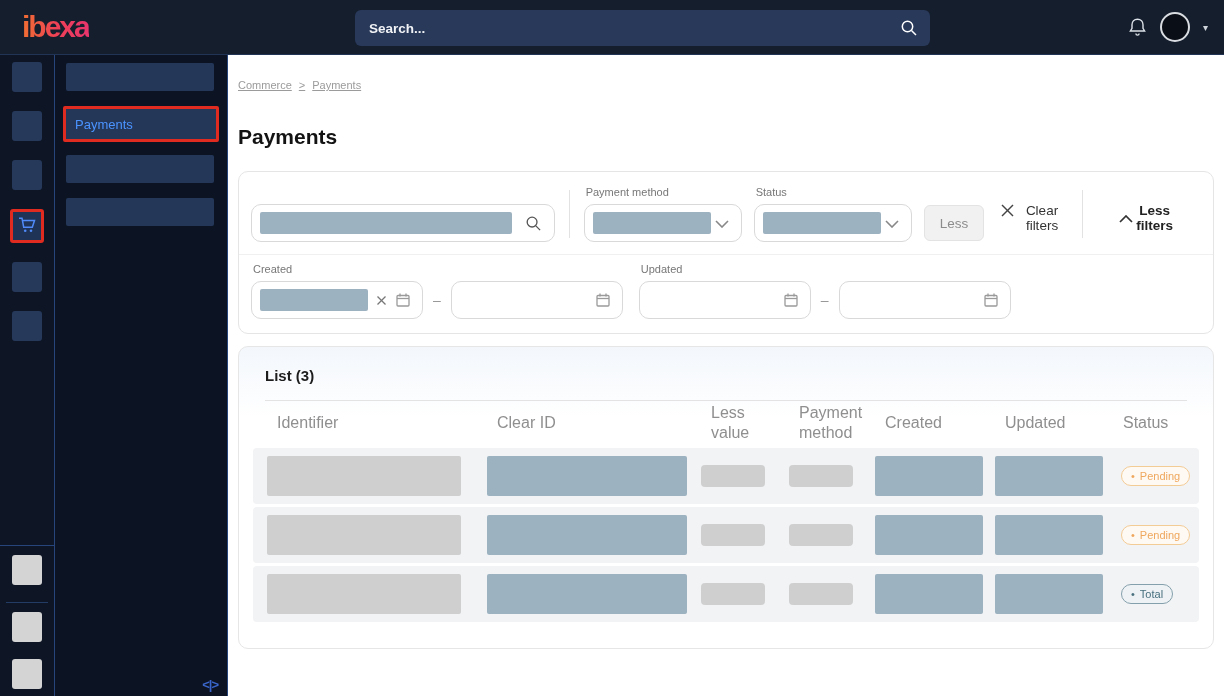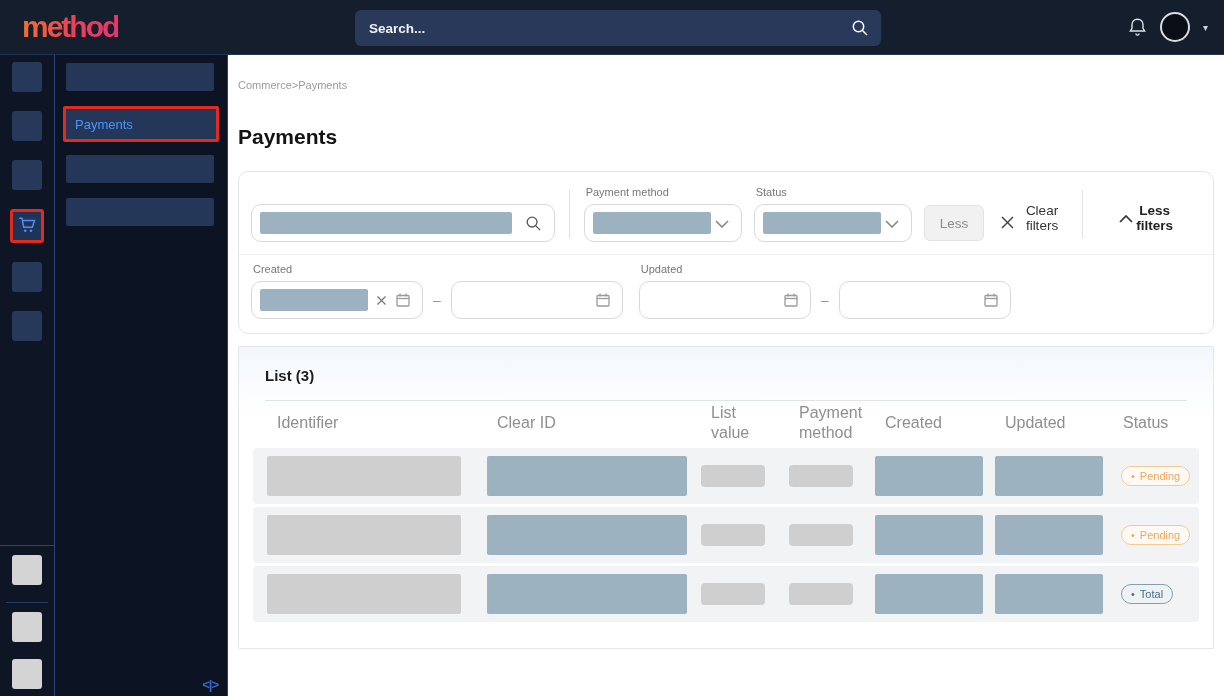--- a/index.html
+++ b/index.html
@@ -7,21 +7,21 @@
   body { font-family:"Liberation Sans", sans-serif; background:#fff; }
   .app { width:1224px; height:696px; display:flex; flex-direction:column; }
 
   
   .topbar { height:55px; flex:0 0 55px; background:#151e2d; display:flex; align-items:center;
             padding:0 16px; position:relative; border-bottom:1px solid #223455; }
   .logo { font-size:30px; font-weight:bold; letter-spacing:-2px;
           background:linear-gradient(90deg,#f0772c 0%,#ee4156 55%,#e8356d 100%);
           -webkit-background-clip:text; background-clip:text;
           -webkit-text-fill-color:transparent; color:transparent; padding-left:6px; }
-  .searchwrap { position:absolute; left:355px; top:10px; width:526px; height:36px;
+  .searchwrap { position:absolute; left:355px; top:10px; width:575px; height:36px;
                 background:#28395a; border-radius:6px; display:flex; align-items:center;
                 padding:0 12px 0 14px; }
   .search-input { flex:1; background:transparent; border:none; outline:none;
                   color:#fff; font-size:13.5px; font-weight:bold; font-family:"Liberation Sans",sans-serif; }
   .search-input::placeholder { color:#f0f2f5; opacity:1; }
   .topbar-right { margin-left:auto; display:flex; align-items:center; gap:13px; }
   .avatar { width:30px; height:30px; border-radius:50%; background:#0a0e16; border:2px solid #d9dde2; }
   .caret { color:#cfd4da; font-size:10px; }
 
   
@@ -42,57 +42,57 @@
            position:relative; padding-top:8px; }
   .menu-item { height:28px; background:#243759; margin:0 13px 15px 11px; border-radius:2px; cursor:pointer; }
   .menu-item.active { height:36px; border:3px solid #e02b20; margin:0 8px 13px 8px;
                       display:flex; align-items:center; padding-left:9px;
                       font-size:13px; color:#4b93ff; }
   .panel-resize { position:absolute; bottom:4px; right:9px; color:#3a66cc; font-size:13px;
                   font-weight:bold; letter-spacing:-1px; cursor:col-resize; }
 
   
   main { flex:1; background:#fff; padding:16px 10px 0 10px; overflow:hidden; }
-  .breadcrumb { display:flex; gap:0; font-size:11px; color:#9b9b9b; margin-top:8px; }
+  .breadcrumb { display:flex; gap:7px; font-size:11px; color:#9b9b9b; margin-top:8px;text-decoration:underline; }
   .breadcrumb .crumb-link { cursor:pointer; }
   .page-title { margin-top:34px; font-size:21px; font-weight:bold; color:#131313; }
 
   .filter-card { margin-top:22px; border:1px solid #e5e5e5; border-radius:10px; background:#fff; }
   .filter-row1 { display:flex; align-items:flex-end; gap:12px; padding:14px 14px 12px 12px; }
   .fgroup { display:flex; flex-direction:column; }
   .flabel { font-size:11px; color:#777; margin-bottom:6px; padding-left:2px; }
   .search-field { width:304px; height:38px; border:1px solid #d9d9d9; border-radius:10px;
                   display:flex; align-items:center; padding:0 12px 0 8px; gap:8px; cursor:text; }
   .select-field { width:158px; height:38px; border:1px solid #d9d9d9; border-radius:10px;
                   display:flex; align-items:center; justify-content:space-between;
                   padding:0 12px 0 8px; cursor:pointer; }
   .ph { background:#9db2c0; border-radius:2px; }
   .ph-search { width:252px; height:22px; margin-right:auto; }
   .ph-select { width:118px; height:22px; }
   .ph-date { width:114px; height:22px; margin-right:auto; }
   .vdiv { width:1px; height:48px; background:#e2e2e2; align-self:center; margin:0 2px; }
   .apply-btn { height:36px; padding:0 15px; background:#f1f1f1; border:1px solid #e3e3e3;
                border-radius:6px; color:#8c8c8c; font-size:13.5px; margin-bottom:1px;
                font-family:"Liberation Sans",sans-serif; cursor:pointer; }
-  .clear-btn { display:flex; align-items:flex-end; gap:9px; font-size:13.5px; color:#333;
+  .clear-btn { display:flex; align-items:flex-start; gap:9px; font-size:13.5px; color:#333;
                margin:0 8px 9px 4px; cursor:pointer; background:none; border:none;
                font-family:"Liberation Sans",sans-serif; }
   .less-btn { display:flex; align-items:center; gap:2px; font-size:13.5px; font-weight:bold;
               color:#222; margin:0 24px 9px 22px; cursor:pointer; background:none; border:none;
               font-family:"Liberation Sans",sans-serif; }
   .filter-row2 { display:flex; padding:8px 14px 14px 12px; border-top:1px solid #f0f0f0; }
   .date-row { display:flex; align-items:center; gap:10px; }
   .date-field { width:172px; height:38px; border:1px solid #d9d9d9; border-radius:10px;
                 display:flex; align-items:center; justify-content:flex-end;
                 padding:0 11px 0 8px; gap:8px; cursor:pointer; }
   .range-dash { color:#999; font-size:14px; }
   .updated-group { margin-left:16px; }
   .icon-btn { display:flex; align-items:center; background:none; border:none; cursor:pointer; padding:0; }
 
-  .list-card { margin-top:12px; border:1px solid #e6e6e6; border-radius:2px; height:303px;
+  .list-card { margin-top:12px; border:1px solid #e6e6e6; border-radius:10px; height:303px;
                padding:20px 14px 24px; background:linear-gradient(180deg,#f3f7fc 0%,#ffffff 70px); }
   .list-title { font-size:15px; font-weight:bold; color:#1d1d1d; padding-left:12px; }
   .list-divider { height:1px; background:#e3e3e3; margin:16px 12px 0; }
   .grid { display:grid; grid-template-columns:220px 214px 88px 86px 120px 118px 1fr;
           align-items:center; padding-left:14px; }
   .thead { min-height:44px; font-size:16px; color:#8f8f8f; }
   .thead span { padding-left:10px; padding-right:14px; line-height:1.25; }
   .trow { background:#f2f3f5; border-radius:4px; height:56px; margin-top:3px; cursor:pointer; }
   .b-id   { width:194px; height:40px; background:#cfcfcf; border-radius:2px; }
   .b-order{ width:200px; height:40px; background:#9db2c0; border-radius:2px; }
@@ -102,21 +102,21 @@
            border-radius:11px; padding:3px 9px; margin-left:8px; justify-self:start; }
   .badge-pending { color:#efa75e; border:1px solid #f3cb95; background:#fefaf3; }
   .badge-paid    { color:#48707f; border:1px solid #84a0ac; background:#eef2f4; }
 </style>
 </head>
 <body>
 
 <div class="app">
 
   <header class="topbar">
-    <div class="logo">method</div>
+    <div class="logo">ibexa</div>
     <div class="searchwrap">
       <input class="search-input" type="text" placeholder="Search..." style="">
       <span class="icon-btn">
         <svg width="18" height="18" viewBox="0 0 18 18" fill="none" stroke="#ffffff" stroke-width="1.5">
           <circle cx="7.5" cy="7.5" r="5.2"></circle>
             <line x1="11.5" y1="11.5" x2="16" y2="16"></line>
         </svg>
       </span>
     </div>
     <div class="topbar-right">
@@ -297,21 +297,21 @@
         </div>
       </section>
 
       <section class="list-card">
         <div class="list-title">List (3)</div>
         <div class="list-divider"></div>
 
         <div class="grid thead">
           <span>Identifier</span>
           <span>Clear ID</span>
-          <span>List value</span>
+          <span>Less value</span>
           <span>Payment method</span>
           <span>Created</span>
           <span>Updated</span>
           <span>Status</span>
         </div>
 
         <div class="grid trow">
           <div>
               <div class="b-id"></div>
             </div>

